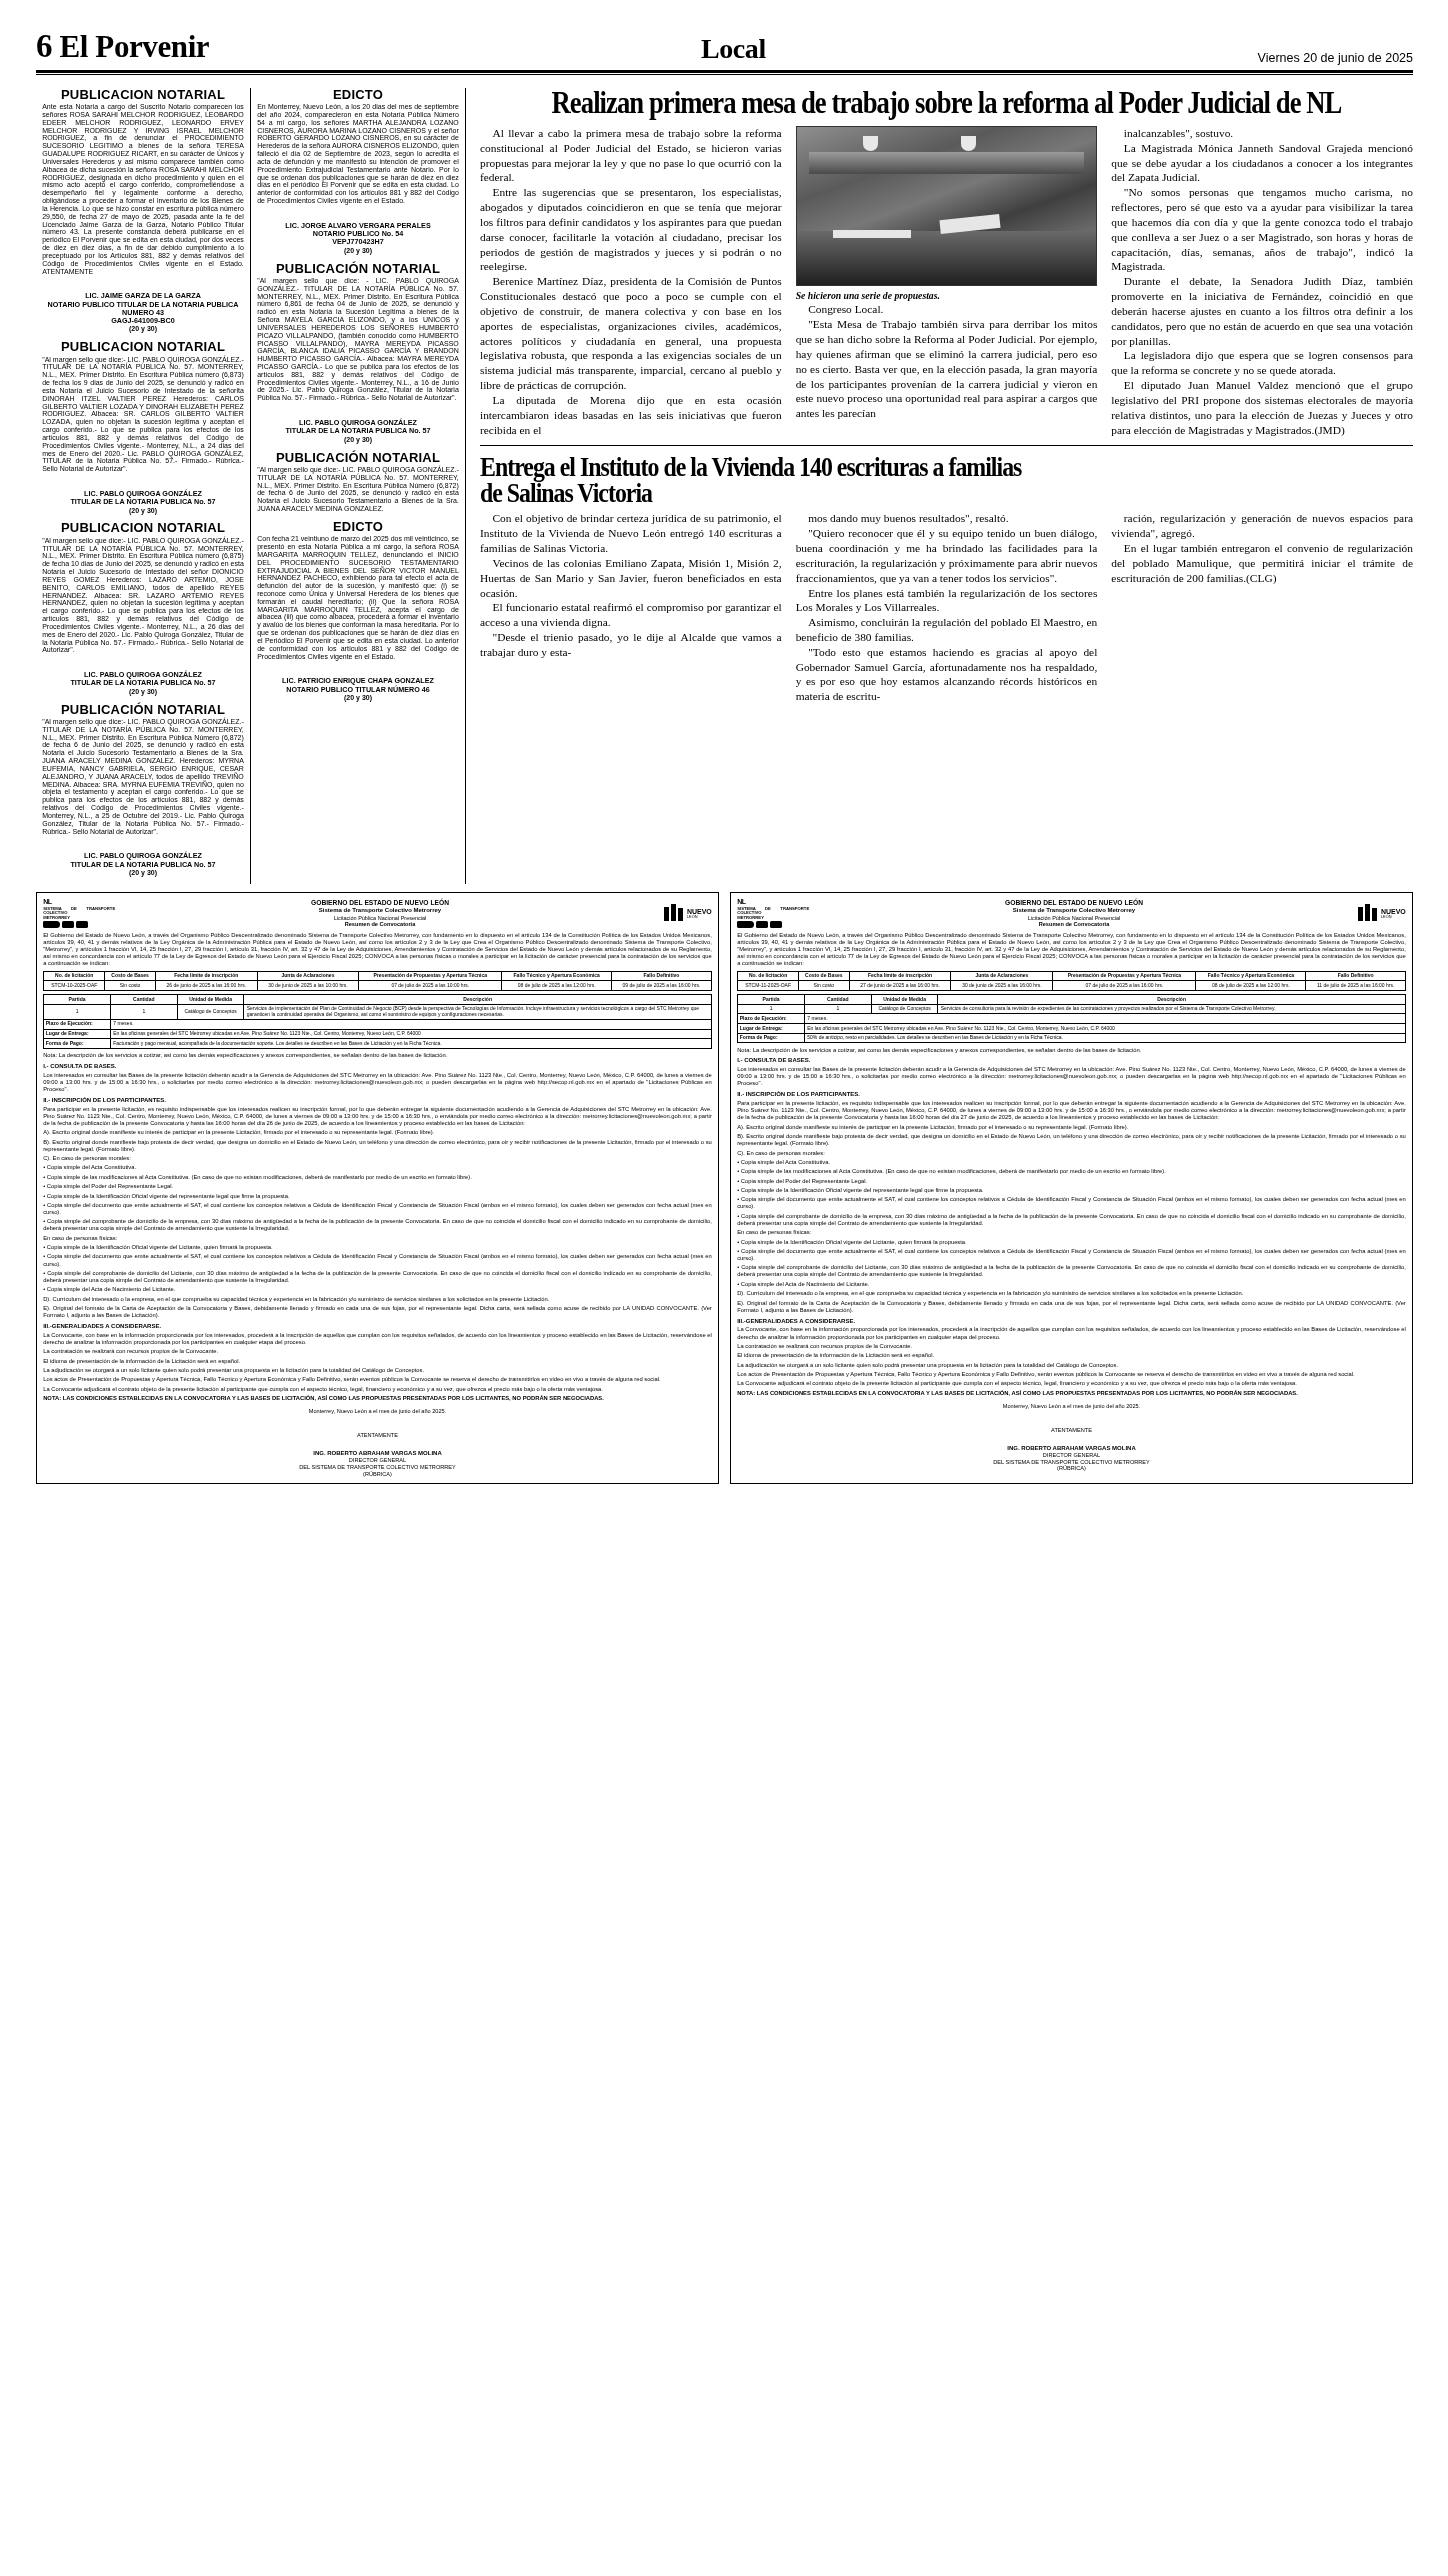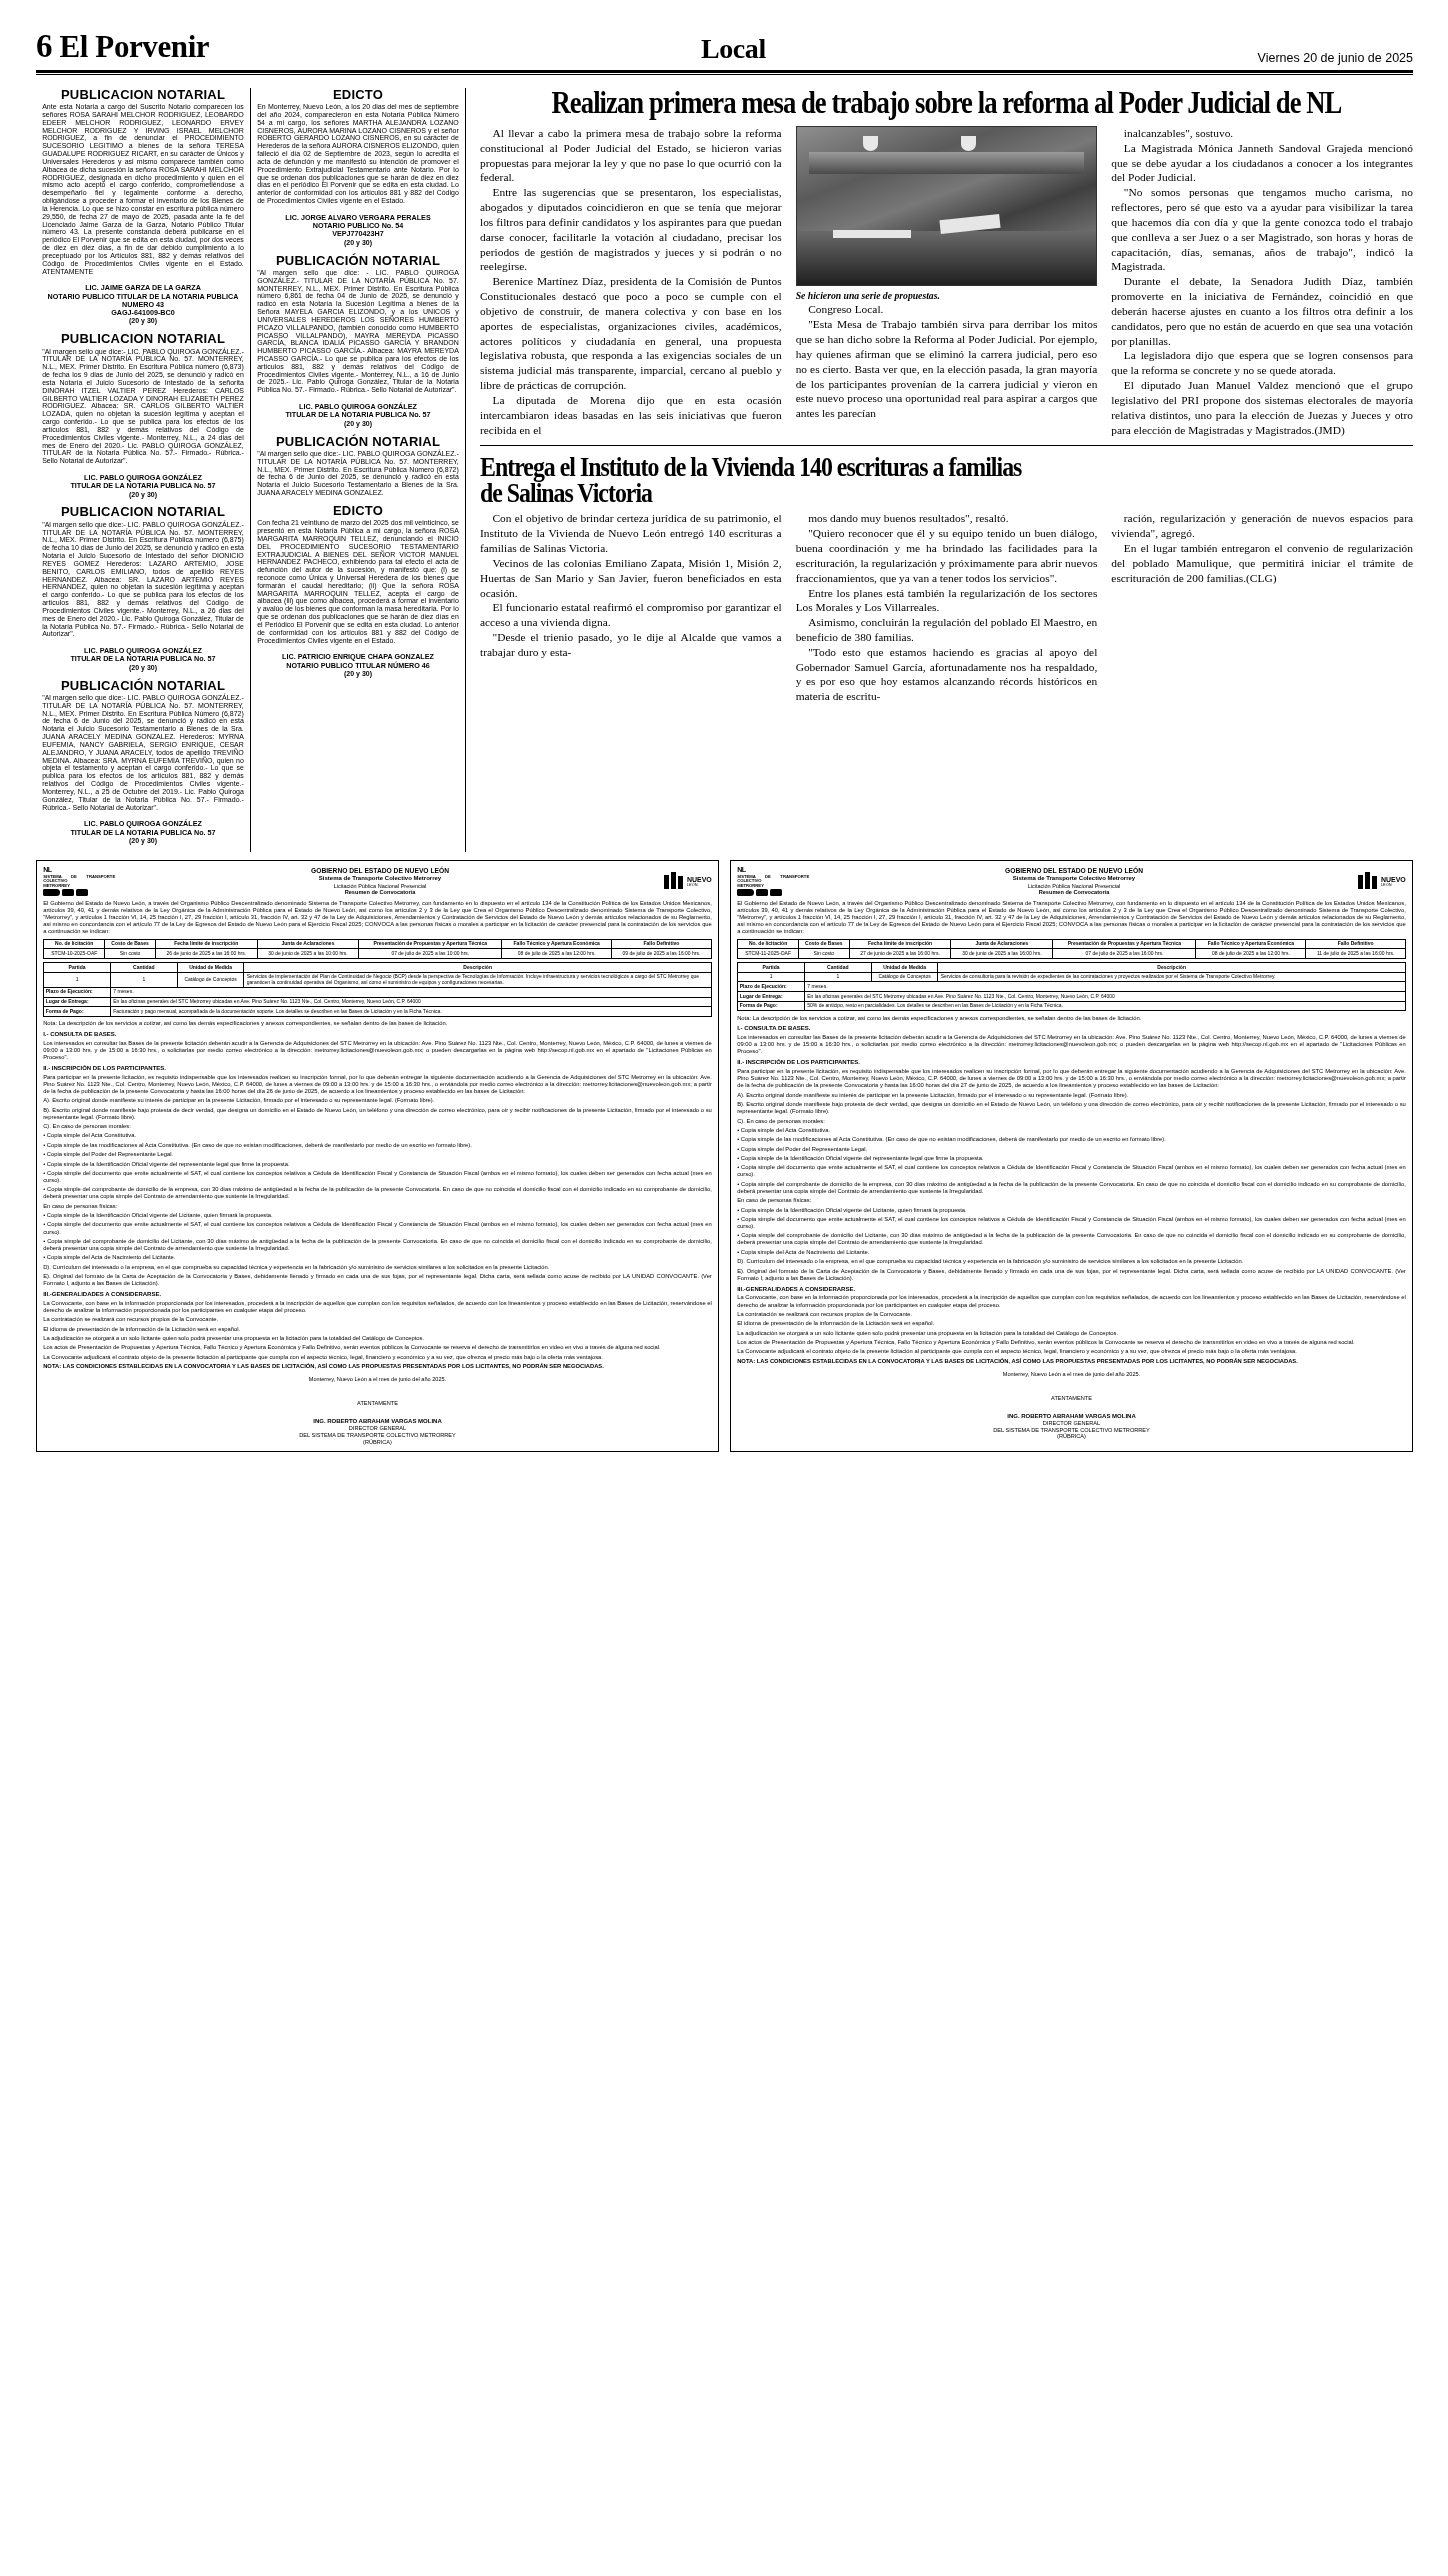--- a/index.html
+++ b/index.html
@@ -29,21 +29,21 @@
   
   .body-grid { display:grid; grid-template-columns:215px 215px 1fr; gap:0; padding:4.7px 14px 0 14px; }
 
   .notice-col { padding:0 6.2px; font-family:"Liberation Sans", sans-serif;
                 font-size:7px; line-height:1.12; text-align:justify; }
   .notice-col.bordered { border-right:1.2px solid #000; }
   .notice { margin-bottom:7px; }
   .notice-title { text-align:center; font-weight:bold; font-size:13px; margin-bottom:0.8px;
                   letter-spacing:0.2px; }
   .notice-body { text-align:justify; hyphens:auto; }
-  .notice-sign { text-align:center; font-weight:bold; font-size:7.2px; margin-top:9px;
+  .notice-sign { text-align:center; font-weight:bold; font-size:7.2px; margin-top:17px;
                  line-height:1.15; }
   .notice-count { text-align:center; font-weight:bold; font-size:7px; }
 
   
   .articles { padding-left:14px; }
   .art-headline {
     font-family:"Liberation Serif", serif; font-weight:bold;
     font-size:31px; line-height:0.98; letter-spacing:-1.1px;
     text-align:center; margin:0 0 7.8px 0;
     transform:scaleX(0.86); transform-origin:center;
@@ -205,21 +205,21 @@
               <div class="ph-table"></div>
               <div class="ph-sheet" style="left:12%;bottom:30%;width:26%;height:5%"></div>
               <div class="ph-sheet" style="left:48%;bottom:34%;width:20%;height:9%;transform:rotate(-6deg)"></div>
             </div>
             <div class="caption">Se hicieron una serie de propuestas.</div>
           <p>Congreso Local.</p>
               <p>"Esta Mesa de Trabajo también sirva para derribar los mitos que se han dicho sobre la Reforma al Poder Judicial. Por ejemplo, hay quienes afirman que se eliminó la carrera judicial, pero eso no es cierto. Basta ver que, en la elección pasada, la gran mayoría de los participantes provenían de la carrera judicial y vieron en este nuevo proceso una oportunidad real para aspirar a cargos que antes les parecían</p>
             </div>
           <div class="art-col" id="a1c3">
               <p>inalcanzables", sostuvo.</p>
-              <p>La Magistrada Mónica Janneth Sandoval Grajeda mencionó que se debe ayudar a los ciudadanos a conocer a los integrantes del Poder Judicial.</p>
+              <p>La Magistrada Mónica Janneth Sandoval Grajeda mencionó que se debe ayudar a los ciudadanos a conocer a los integrantes del Zapata Judicial.</p>
               <p>"No somos personas que tengamos mucho carisma, no reflectores, pero sé que esto va a ayudar para visibilizar la tarea que hacemos día con día y que la gente conozca todo el trabajo que conlleva a ser Juez o a ser Magistrado, son horas y horas de capacitación, días, semanas, años de trabajo", indicó la Magistrada.</p>
               <p>Durante el debate, la Senadora Judith Díaz, también promoverte en la iniciativa de Fernández, coincidió en que deberán hacerse ajustes en cuanto a los filtros otra definir a los candidatos, pero que no están de acuerdo en que sea una votación por planillas.</p>
               <p>La legisladora dijo que espera que se logren consensos para que la reforma se concrete y no se quede atorada.</p>
               <p>El diputado Juan Manuel Valdez mencionó que el grupo legislativo del PRI propone dos sistemas electorales de mayoría relativa distintos, uno para la elección de Juezas y Jueces y otro para elección de Magistradas y Magistrados.(JMD)</p>
             </div>
         </div>
         <div class="art-rule-bot"></div>
       </div>
 
       <div style="margin-top:9.3px">

